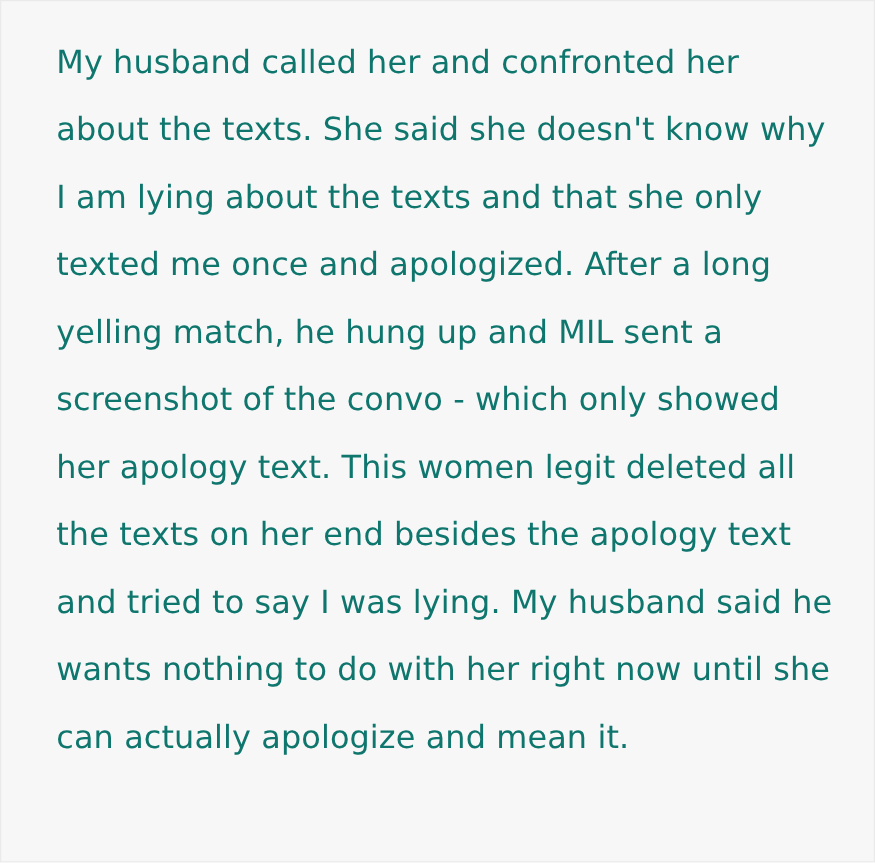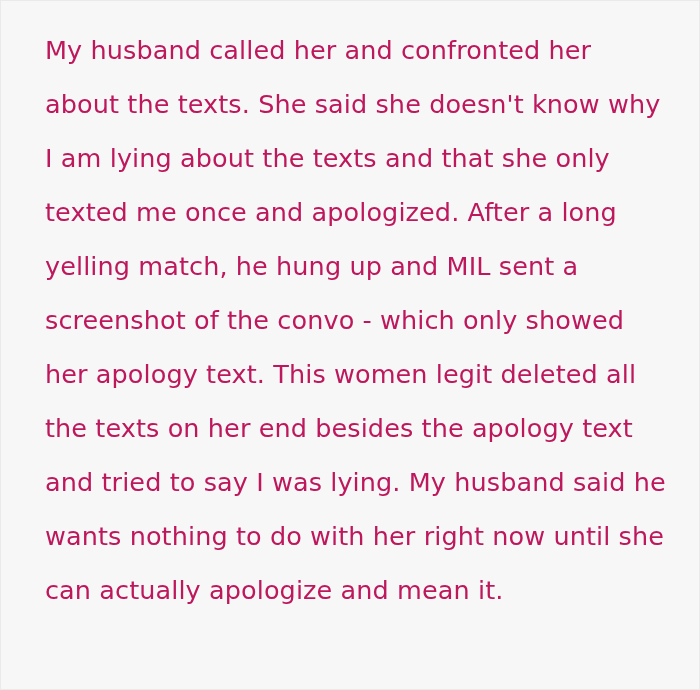--- a/index.html
+++ b/index.html
@@ -21,21 +21,21 @@
     border: 1px solid #eaeaea;
     overflow: hidden;
   }
   .text-block {
     position: absolute;
     left: 44px;
     top: 22px;
     width: 628px;
     font-size: 25.5px;
     line-height: 54px;
-    color: #be185d;
+    color: #0f766e;
     letter-spacing: 0.1px;
     white-space: pre-wrap;
     font-family: "DejaVu Sans", sans-serif;
   }
 </style>
 </head>
 <body>
 
 <div class="page">
   <div class="text-block">My husband called her and confronted her about the texts. She said she doesn't know why I am lying about the texts and that she only texted me once and apologized. After a long yelling match, he hung up and MIL sent a screenshot of the convo - which only showed her apology text. This women legit deleted all the texts on her end besides the apology text and tried to say I was lying. My husband said he wants nothing to do with her right now until she can actually apologize and mean it.</div>

